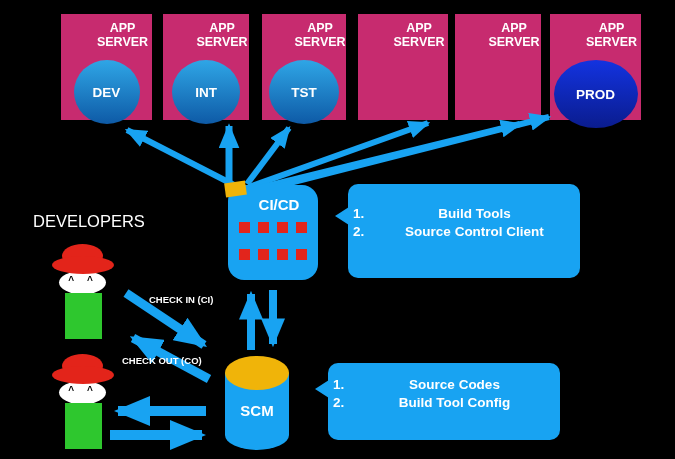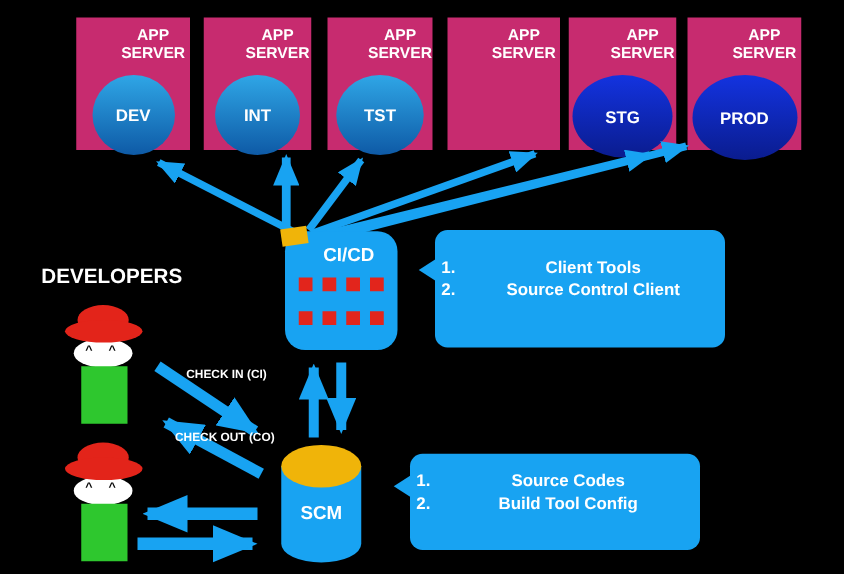--- a/index.html
+++ b/index.html
@@ -36,32 +36,32 @@
   #bubble-source{left:328px;top:363px;width:232px;height:77px;padding-top:13px;box-sizing:border-box;}
   #bubble-source .tail{top:17px;}
   
   #scm{position:absolute;left:225px;top:356px;width:64px;height:94px;z-index:10;}
   #scm .cyl-body{position:absolute;left:0;top:17px;width:64px;height:77px;background:#18A3F2;
     border-radius:0 0 32px 32px / 0 0 15px 15px;}
   #scm .cyl-top{position:absolute;left:0;top:0;width:64px;height:34px;background:#F0B409;border-radius:50%;}
   #scm .cyl-label{position:absolute;left:0;top:46px;width:100%;text-align:center;color:#fff;
     font-weight:bold;font-size:15px;}
   
-  #developers-heading{position:absolute;left:33px;top:212px;color:#fff;font-weight:bold;font-size:16.5px;}
+  #developers-heading{position:absolute;left:33px;top:212px;color:#fff;font-weight:normal;font-size:16.5px;}
   .dev-figure{position:absolute;width:62px;height:96px;}
   .dev-face{position:absolute;left:7px;top:27px;width:47px;height:23px;background:#fff;border-radius:50%;}
   .dev-hat-dome{position:absolute;left:10px;top:0;width:41px;height:24px;background:#E3241A;border-radius:50%;}
   .dev-hat-brim{position:absolute;left:0;top:12px;width:62px;height:18px;background:#E3241A;border-radius:50%;}
   .dev-eyes{position:absolute;left:0;top:31px;width:100%;text-align:center;color:#000;
     font-weight:bold;font-size:10px;letter-spacing:5px;}
   .dev-body{position:absolute;left:13px;top:49px;width:37px;height:46px;background:#2EC72E;}
   
   .flow-label{position:absolute;color:#fff;font-weight:bold;font-size:9.5px;z-index:11;}
   #check-in-label{left:149px;top:294px;}
-  #check-out-label{left:122px;top:345px;margin-left:18px;}
+  #check-out-label{left:122px;top:355px;}
   
   #arrows{position:absolute;left:0;top:0;z-index:5;}
 </style>
 </head>
 <body>
 
 <div id="stage">
 
   <svg id="arrows" width="675" height="459">
     <defs>
@@ -99,23 +99,20 @@
     <div class="app-title">APP SERVER</div>
     <div class="app-circle" style="width:70px;height:64px;">
       <span>TST</span>
     </div>
   </div>
   <div class="app-box" style="left:358px;width:90px;">
     <div class="app-title">APP SERVER</div>
   </div>
   <div class="app-box" style="left:455px;width:86px;">
     <div class="app-title">APP SERVER</div>
-    <div class="app-circle dark" style="width:80px;height:66px;">
-      <span>STG</span>
-    </div>
   </div>
   <div class="app-box" style="left:550px;width:91px;">
     <div class="app-title">APP SERVER</div>
     <div class="app-circle dark" style="width:84px;height:68px;align-items:center;">
       <span>PROD</span>
     </div>
   </div>
 
   <div id="cicd-box">
     <div id="cicd-label">CI/CD</div>
@@ -131,21 +128,21 @@
       <span class="red-sq"></span>
       <span class="red-sq"></span>
     </div>
   </div>
   <div id="connector-node"></div>
 
   <div id="bubble-build" class="bubble">
     <span class="tail"></span>
     <div class="b-line">
       <span class="b-num">1.</span>
-      <span class="b-text">Client Tools</span>
+      <span class="b-text">Build Tools</span>
     </div>
     <div class="b-line">
       <span class="b-num">2.</span>
       <span class="b-text">Source Control Client</span>
     </div>
   </div>
 
   <div id="bubble-source" class="bubble">
     <span class="tail"></span>
     <div class="b-line">

